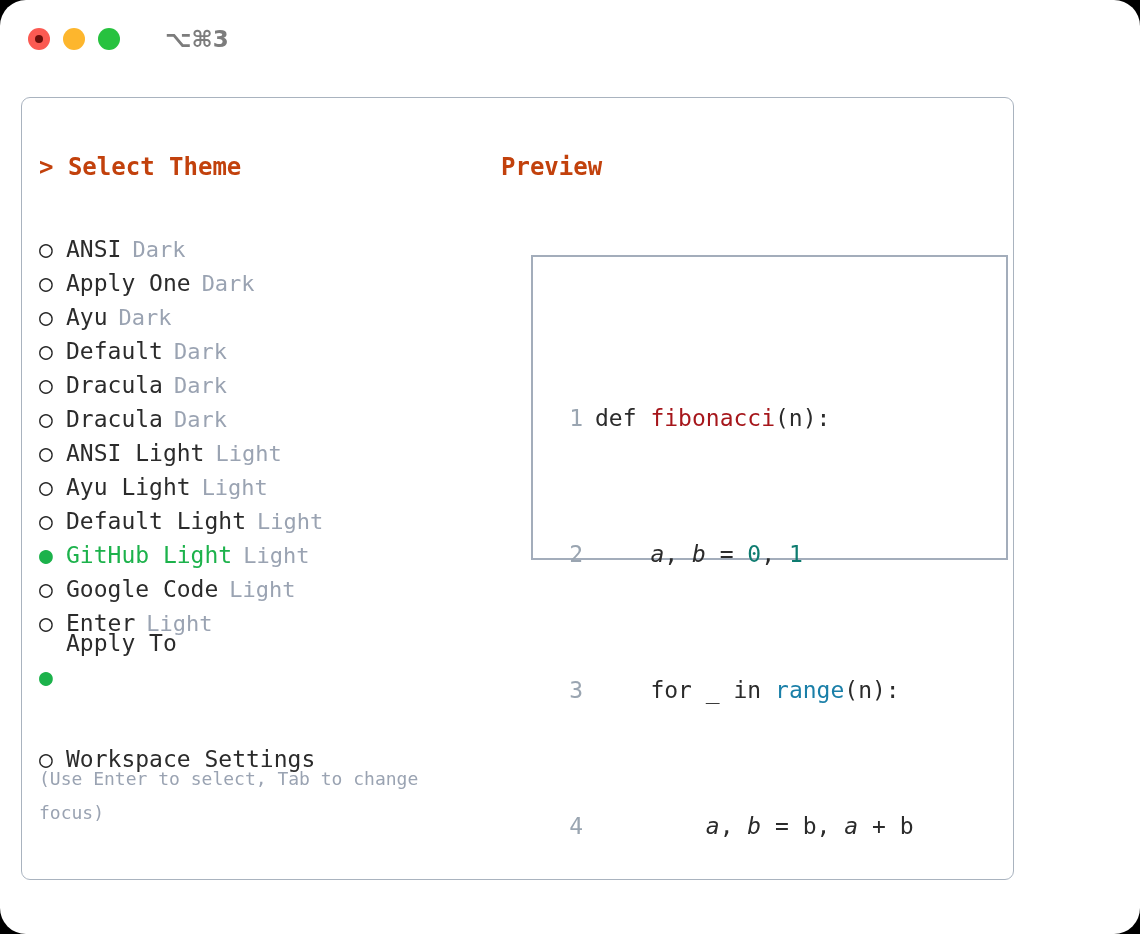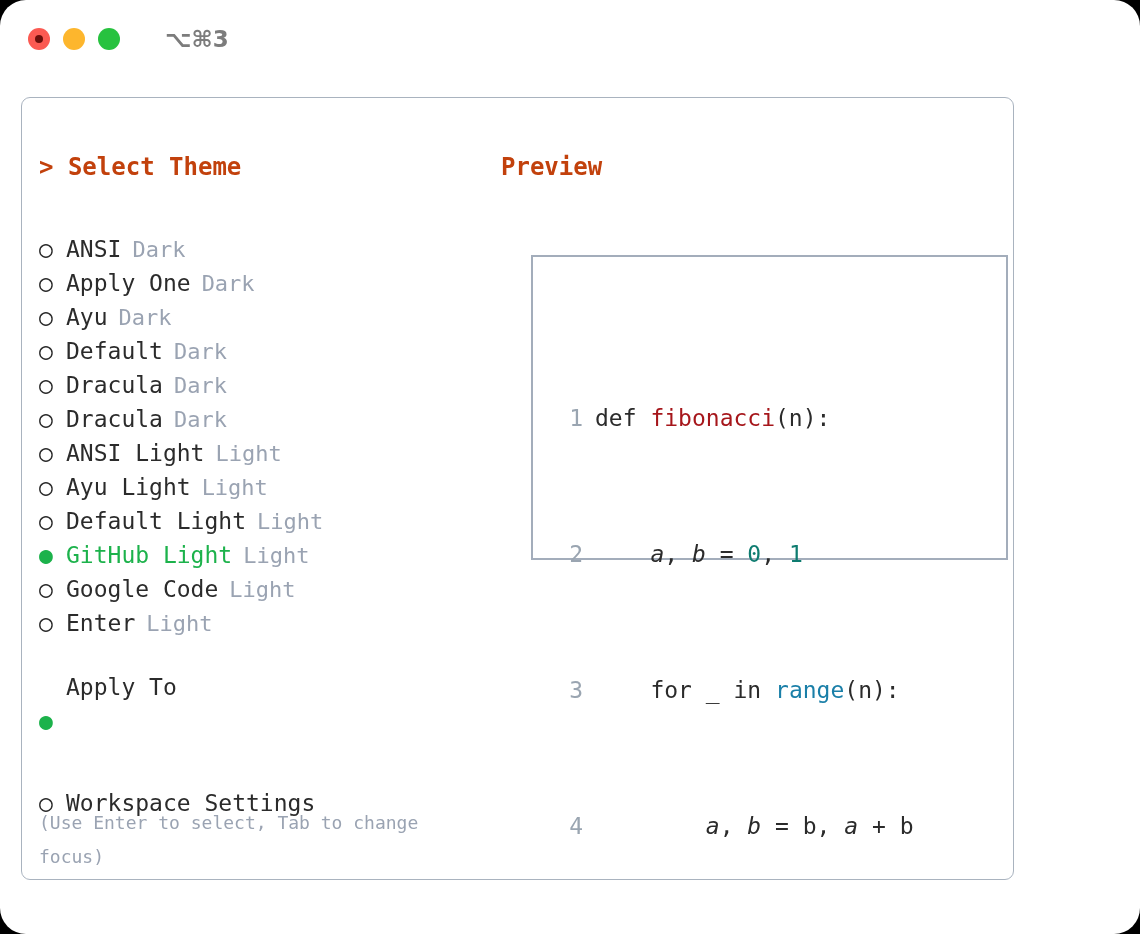--- a/index.html
+++ b/index.html
@@ -146,21 +146,20 @@
   .spacer { height: 34px; }
 
   .section-title {
     display: flex;
     align-items: baseline;
     height: 34px;
     line-height: 34px;
     font-size: 23px;
     color: #2b2b2b;
     white-space: pre;
-    margin-top: 44px;
   }
   .section-title .marker { color: transparent; }
 
   .hint {
     margin-top: 34px;
     font-size: 18px;
     line-height: 34px;
     color: #9aa3b2;
     width: 400px;
     white-space: pre-wrap;

